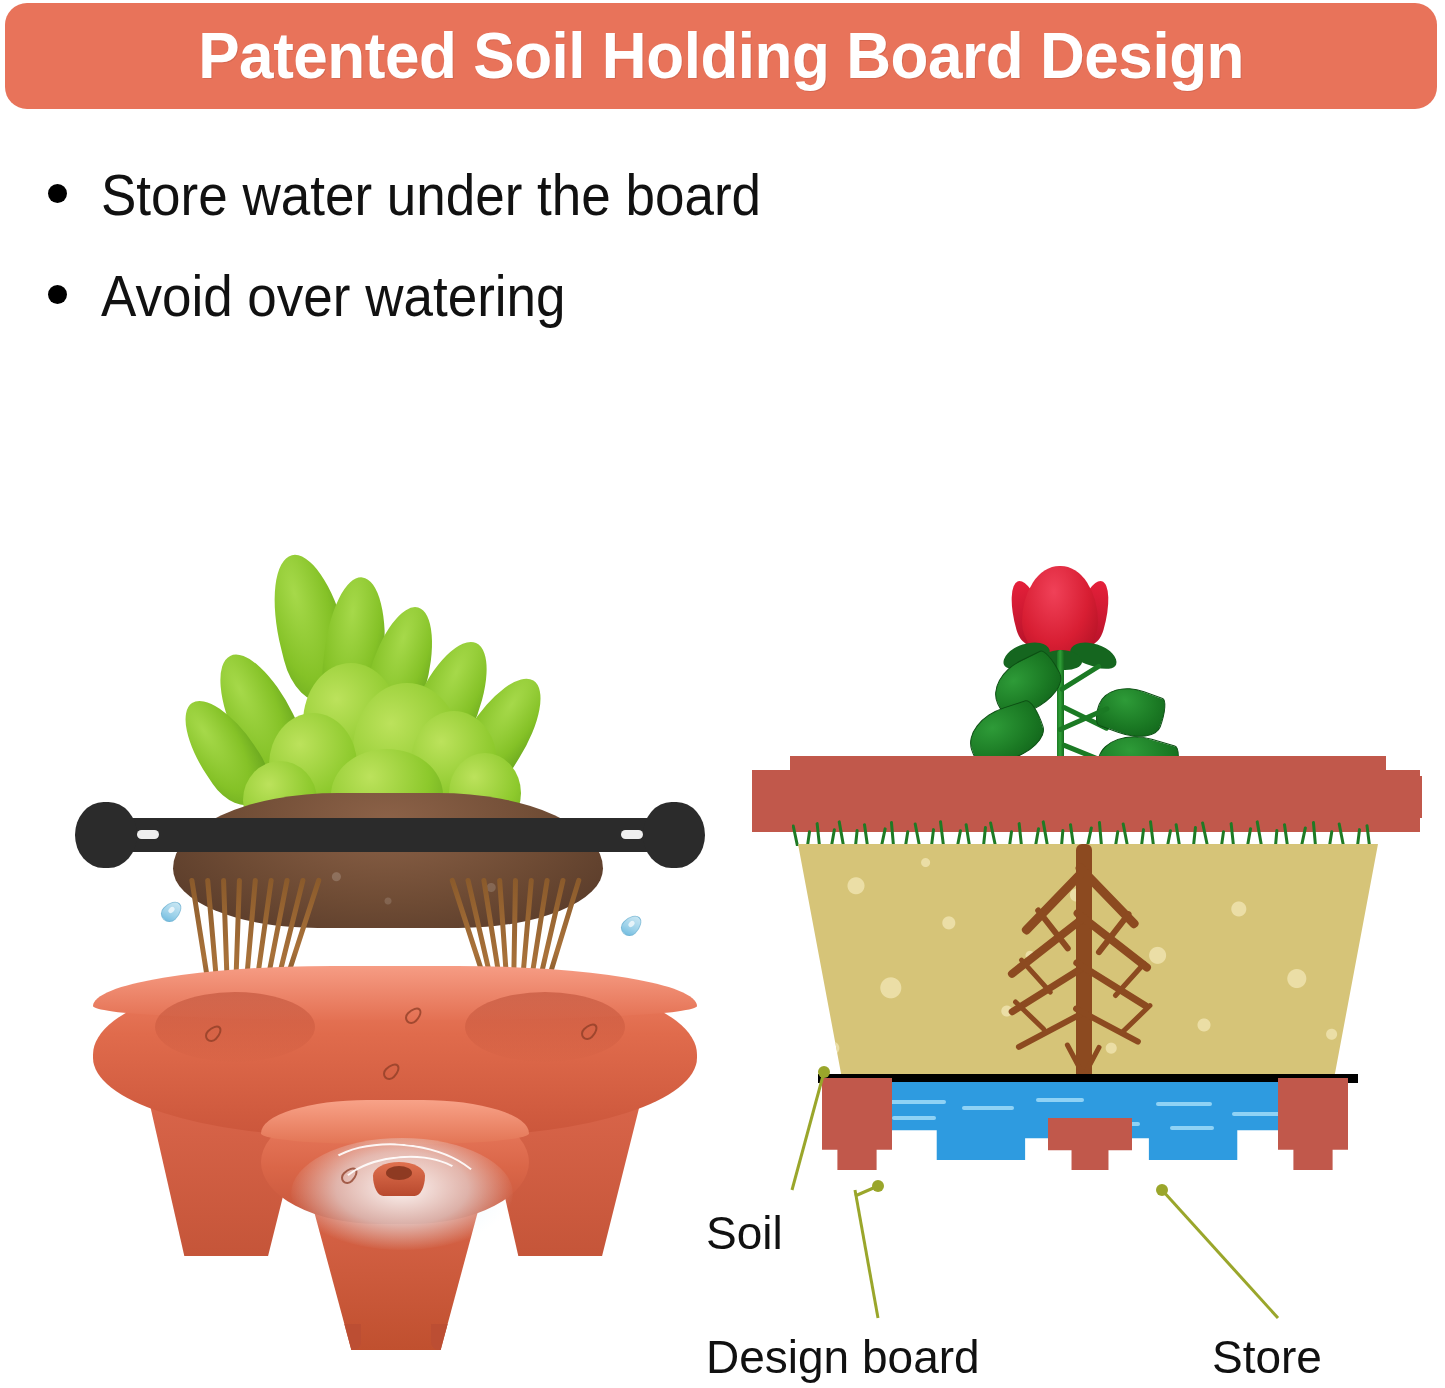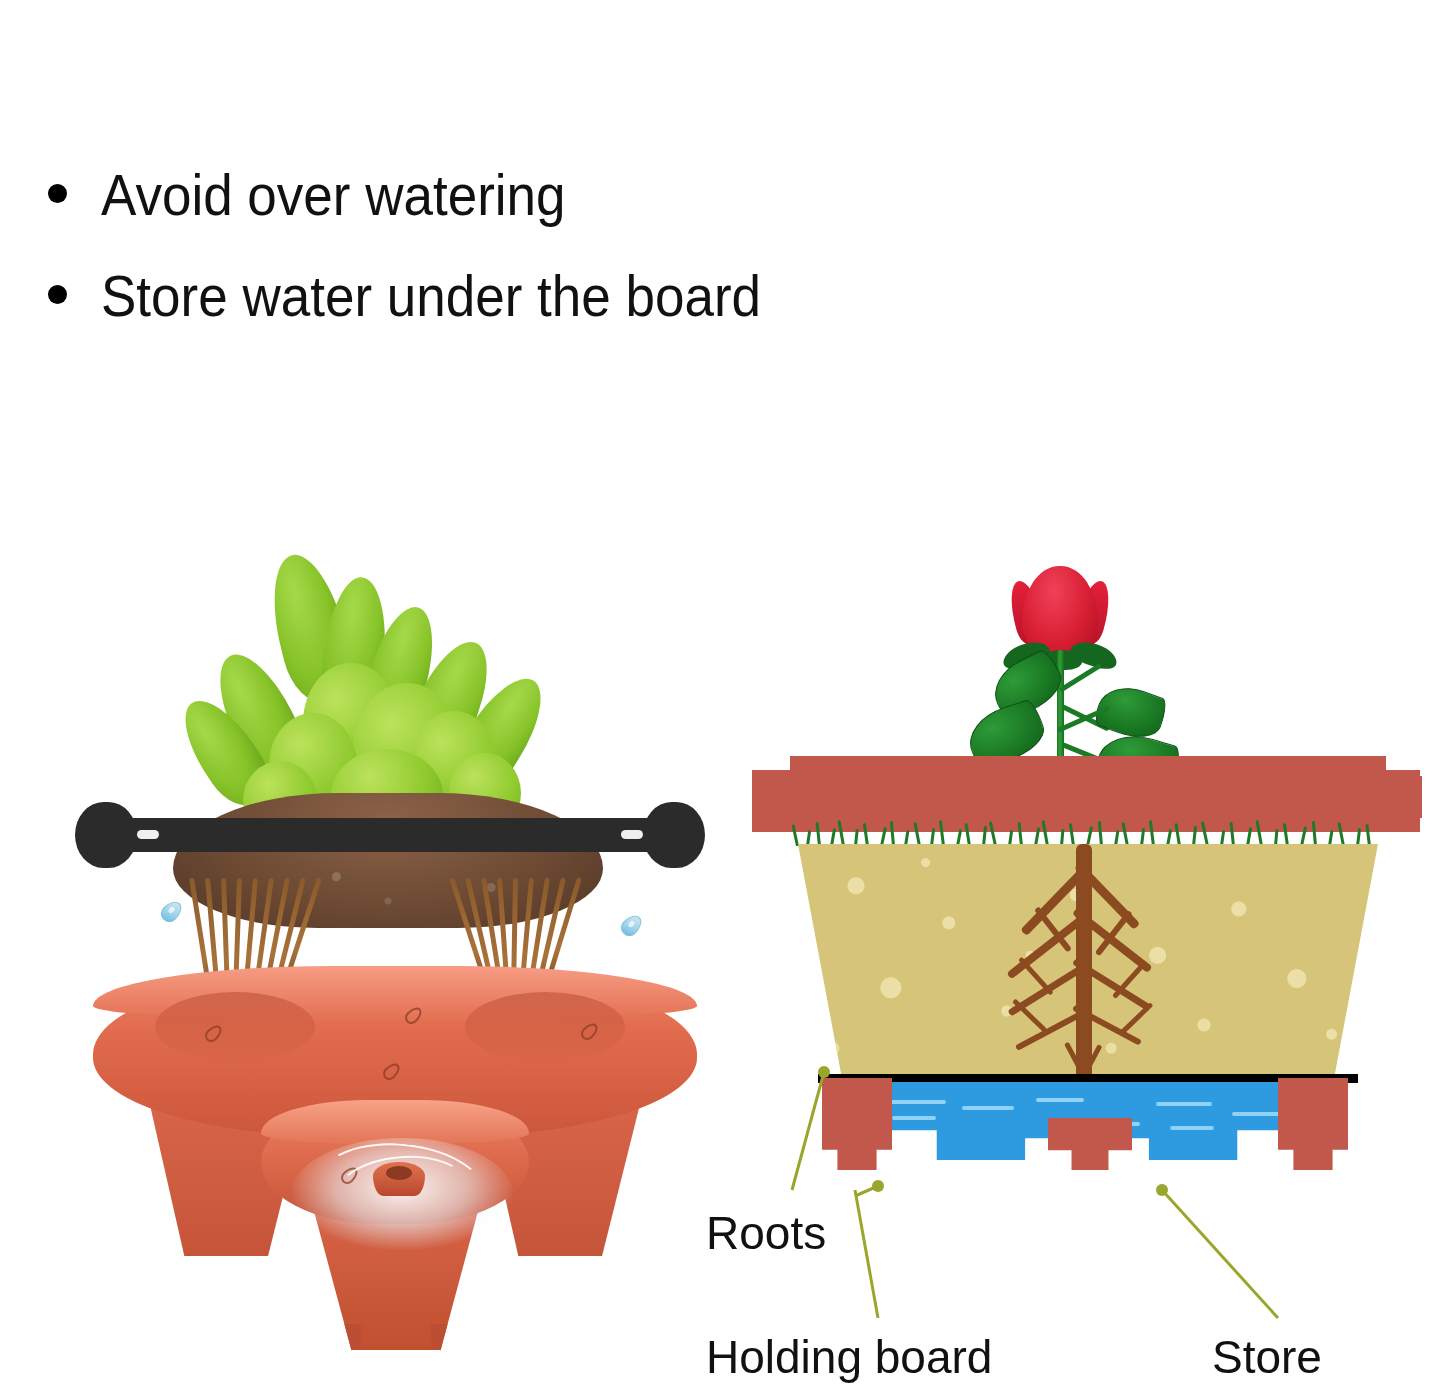--- a/index.html
+++ b/index.html
@@ -411,29 +411,32 @@
   }
   #label-soil          { left: 706px; top: 1206px; }
   #label-holding-board { left: 706px; top: 1330px; }
   #label-water         { left: 1212px; top: 1330px; }
 </style>
 </head>
 <body>
 
 <div id="page">
 
+  <div id="header-banner">
+    <div id="header-title">Patented Soil Holding Board Design</div>
+  </div>
 
   <div id="bullet-list">
     <div class="bullet-row">
       <span class="bullet-dot"></span>
-      <span class="bullet-text">Avoid over watering</span>
+      <span class="bullet-text">Store water under the board</span>
     </div>
     <div class="bullet-row">
       <span class="bullet-dot"></span>
-      <span class="bullet-text">Store water under the board</span>
+      <span class="bullet-text">Avoid over watering</span>
     </div>
   </div>
 
   <div id="figures">
 
     <div id="left-figure">
 
       <div class="bush">
         <div class="leafspray" style="left:92px;  top:0px;   width:66px;  height:150px; transform:rotate(-14deg);"></div>
         <div class="leafspray" style="left:140px; top:24px;  width:60px;  height:140px; transform:rotate(6deg);"></div>
@@ -635,18 +638,18 @@
 
       <line x1="855" y1="1190" x2="878" y2="1318" stroke="#9AA62B" stroke-width="3"></line>
       <circle cx="878" cy="1190" r="6" fill="#9AA62B" opacity="0"></circle>
       <line x1="878" y1="1186" x2="855" y2="1196" stroke="#9AA62B" stroke-width="3"></line>
       <circle cx="878" cy="1186" r="6" fill="#9AA62B"></circle>
 
       <line x1="1162" y1="1190" x2="1278" y2="1318" stroke="#9AA62B" stroke-width="3"></line>
       <circle cx="1162" cy="1190" r="6" fill="#9AA62B"></circle>
     </svg>
 
-    <div class="callout-label" id="label-soil">Roots</div>
-    <div class="callout-label" id="label-holding-board">Holding board</div>
+    <div class="callout-label" id="label-soil">Soil</div>
+    <div class="callout-label" id="label-holding-board">Design board</div>
     <div class="callout-label" id="label-water">Store</div>
   </div>
 
 </div>
 
 </body></html>

